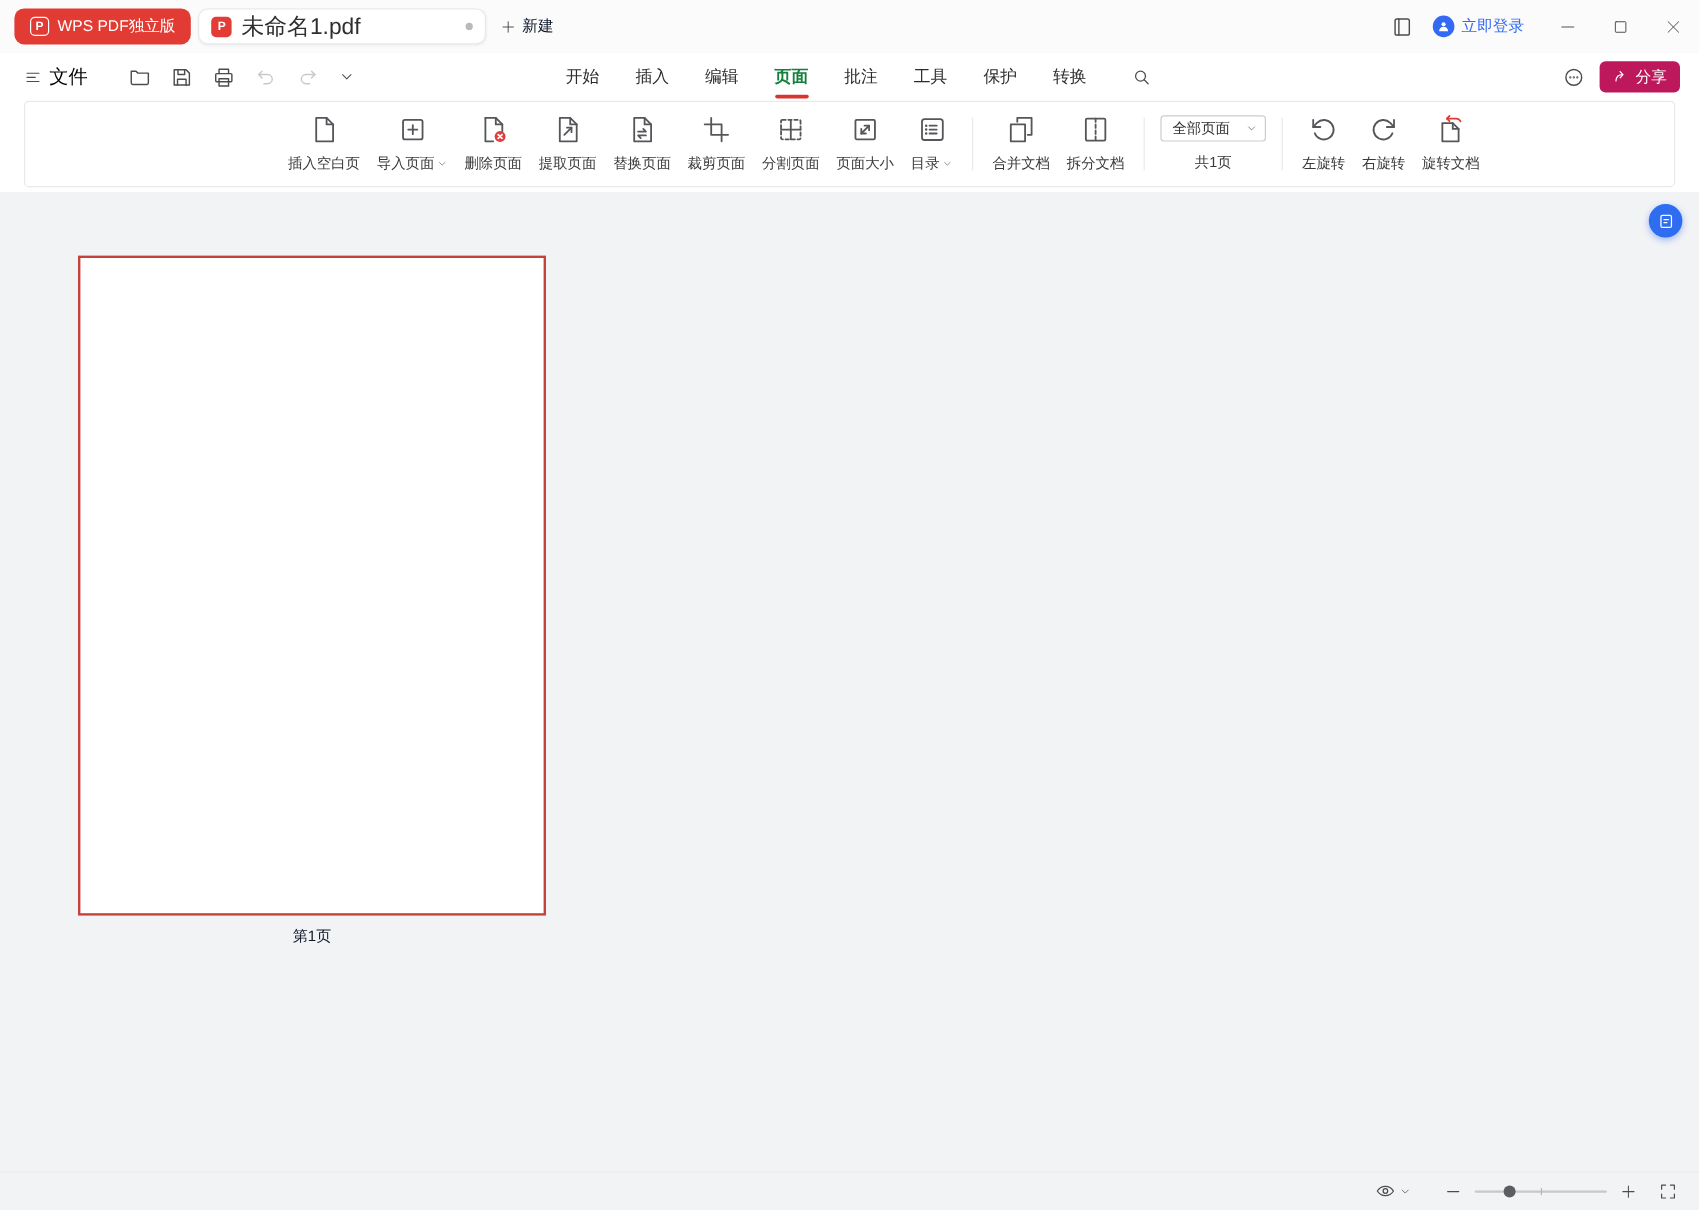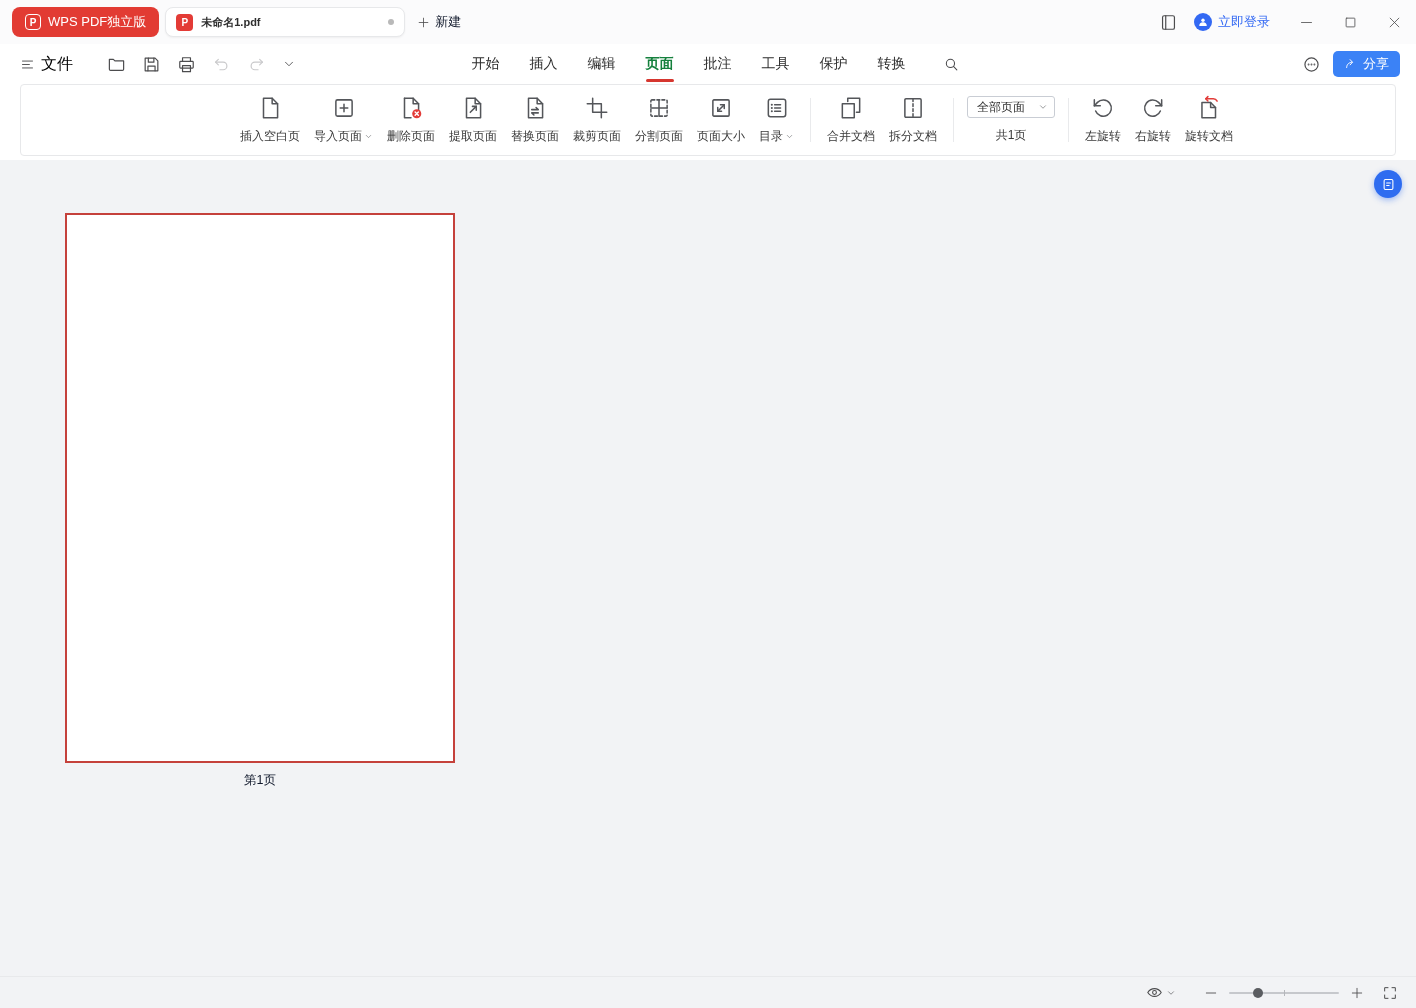--- a/index.html
+++ b/index.html
@@ -10,42 +10,42 @@
     -webkit-font-smoothing:antialiased;
   }
   .app { width:1416px; height:1008px; display:flex; flex-direction:column; }
 
   
   .titlebar { height:44px; background:#fbfbfc; display:flex; align-items:center; padding-left:12px; flex:0 0 auto; }
   .app-pill { height:30px; background:#e23b33; border-radius:8px; display:flex; align-items:center; gap:7px; padding:0 13px; color:#fff; font-size:13px; cursor:pointer; }
   .wps-logo { width:16px; height:16px; border:1.4px solid #fff; border-radius:4px; font-size:10px; font-weight:bold; color:#fff; display:flex; align-items:center; justify-content:center; }
   .doc-tab { margin-left:6px; width:240px; height:30px; background:#fff; border:1px solid #e7e8ea; border-radius:8px; box-shadow:0 1px 2px rgba(0,0,0,.05); display:flex; align-items:center; gap:8px; padding:0 10px; cursor:pointer; }
   .pdf-icon { width:17px; height:17px; border-radius:4px; background:#e33b36; color:#fff; font-size:10px; font-weight:bold; display:flex; align-items:center; justify-content:center; flex:0 0 auto; }
-  .doc-title { flex:1; font-size:11px; color:#2f2f2f; white-space:nowrap; overflow:hidden;font-weight:bold; }
+  .doc-title { flex:1; font-size:19px; color:#2f2f2f; white-space:nowrap; overflow:hidden; }
   .unsaved-dot { width:6px; height:6px; border-radius:50%; background:#b9b9b9; flex:0 0 auto; }
   .new-tab { margin-left:12px; display:flex; align-items:center; gap:5px; font-size:13px; color:#0f172a; background:none; border:none; cursor:pointer; font-family:inherit; }
   .titlebar-right { margin-left:auto; display:flex; align-items:center; }
   .icon-btn { display:flex; align-items:center; justify-content:center; cursor:pointer; }
   .reading-btn { margin-right:16px; }
   .login { display:flex; align-items:center; gap:6px; color:#3369f3; font-size:13px; cursor:pointer; margin-right:14px; }
   .avatar { width:18px; height:18px; border-radius:50%; background:#3369f3; display:flex; align-items:center; justify-content:center; }
   .win-btn { width:44px; height:44px; display:flex; align-items:center; justify-content:center; cursor:pointer; }
 
   
   .toolbar { height:40px; background:#fff; display:flex; align-items:center; padding:0 16px 0 20px; flex:0 0 auto; position:relative; }
   .file-menu { display:flex; align-items:center; gap:6px; font-size:16px; color:#000000; cursor:pointer; margin-right:18px; }
   .tb-left { display:flex; align-items:center; gap:16px; }
   .tb-btn { cursor:pointer; display:flex; align-items:center; }
   .menu-tabs { position:absolute; left:0; right:0; margin:0 auto; display:flex; align-items:center; justify-content:center; gap:0; height:40px; pointer-events:none; }
   .menu-tab { pointer-events:auto; position:relative; height:40px; display:flex; align-items:center; padding:0 15px; font-size:14px; color:#2c2c2c; cursor:pointer;font-family:Liberation Mono, monospace; }
   .menu-tab.active { color:#15803d; font-weight:bold; }
   .menu-tab.active::after { content:""; position:absolute; left:50%; transform:translateX(-50%); bottom:2px; width:28px; height:3px; border-radius:2px; background:#d6362f; }
   .search-btn { pointer-events:auto; margin-left:22px; cursor:pointer; display:flex; }
   .tb-right { margin-left:auto; display:flex; align-items:center; gap:12px; position:relative; z-index:2; }
-  .share-btn { height:26px; background:#3b82f6; border:none; border-radius:5px; color:#fff; font-size:13px; display:flex; align-items:center; gap:5px; padding:0 11px; cursor:pointer; font-family:inherit; }
+  .share-btn { height:26px; background:#be185d; border:none; border-radius:5px; color:#fff; font-size:13px; display:flex; align-items:center; gap:5px; padding:0 11px; cursor:pointer; font-family:inherit; }
 
   
   .ribbon-wrap { height:76px; background:#fff; flex:0 0 auto; }
   .ribbon { margin:0 20px; height:72px; background:#fff; border:1px solid #e7e8ea; border-radius:4px; display:flex; align-items:center; padding-left:212px; }
   .ribbon-item { display:flex; flex-direction:column; align-items:center; justify-content:center; gap:7px; height:64px; padding:0 7px; min-width:58px; border-radius:4px; cursor:pointer; }
   .ribbon-item .lbl { font-size:12px; color:#393939; display:flex; align-items:center; gap:2px; white-space:nowrap; }
   .ribbon-sep { width:1px; height:44px; background:#e9eaec; margin:0 9px; flex:0 0 auto; }
   .range-group { display:flex; flex-direction:column; align-items:center; gap:9px; margin:0 4px; }
   .range-select { width:88px; height:22px; background:#fff; border:1px solid #c9cdd4; border-radius:3px; display:flex; align-items:center; justify-content:space-between; padding:0 6px 0 9px; font-size:12px; color:#2f2f2f; cursor:pointer; }
   .range-count { font-size:12px; color:#393939; }

